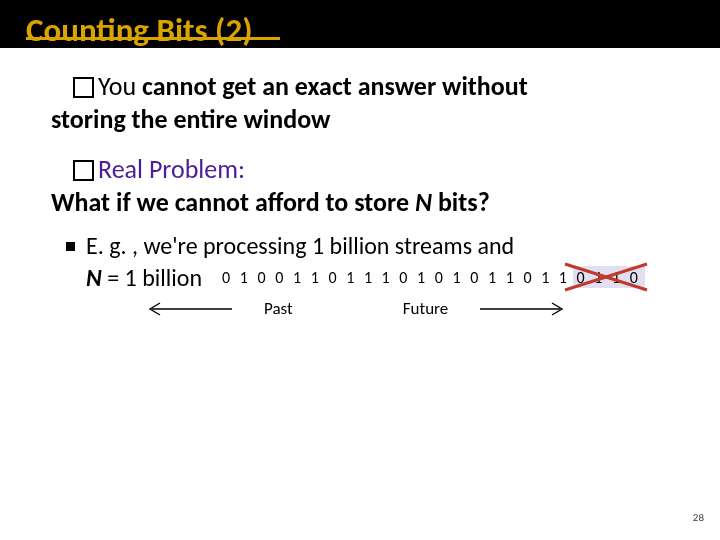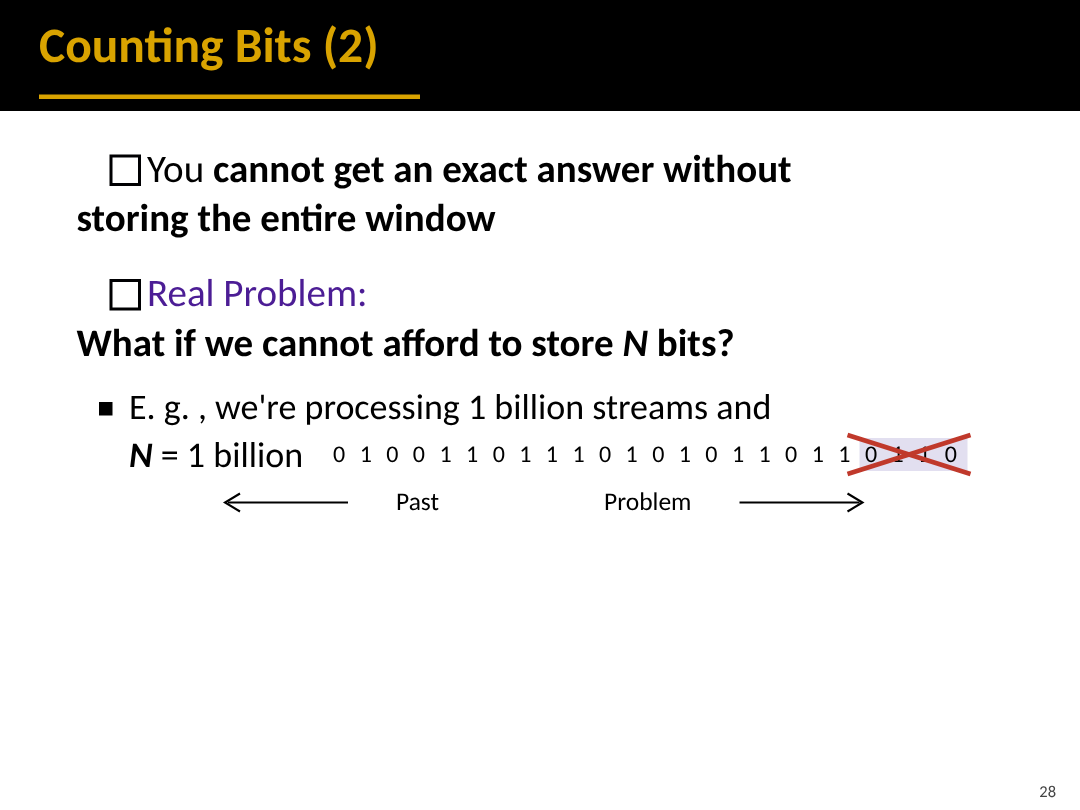--- a/index.html
+++ b/index.html
@@ -1,17 +1,17 @@
 <!DOCTYPE html>
 <html><head>
 <meta charset="utf-8">
 <style>
   html, body { margin:0; padding:0; }
   body { width:720px; height:540px; font-family: Calibri, "Segoe UI", Arial, sans-serif; background:#fff; color:#000; position:relative; overflow:hidden; }
-  .title-bar { background:#000; height:74px; position:relative; }
+  .title-bar { background:#000; height:48px; position:relative; }
   .title-text { font-weight:700; font-size:33px; color:#d9a300; padding:10px 0 0 26px; }
   .title-rule { position:absolute; left:26px; bottom:8px; width:254px; height:3px; background:#d9a300; }
   .content { padding:22px 28px 0 28px; }
   .bullet-block { margin-bottom:18px; }
   .row1 { display:flex; align-items:flex-start;padding-left:45px; }
   .box { display:inline-block; width:17px; height:17px; border:2px solid #000002; margin-top:7px; margin-right:4px; flex-shrink:0; }
   .line { font-size:26px; line-height:1.25; }
   .b { font-weight:700; }
   .real-head { color:#4c1d95; font-weight:400; }
   .ital { font-style:italic; }
@@ -20,21 +20,21 @@
   .sq { width:9px; height:9px; background:#000; margin-top:12px; margin-right:11px; flex-shrink:0; }
   .sub-text { font-size:24px; line-height:1.3; }
   .bits-line { display:flex; align-items:center; margin-top:2px; }
   .n-eq { font-size:24px; margin-right:16px; }
   .bits-wrap { position:relative; display:inline-block; margin-left:4px; }
   .bits { font-family: Calibri, Arial, sans-serif; font-size:16px; letter-spacing:3px; }
   .hl { position:absolute; top:-2px; right:-4px; height:22px; width:72px; background:#e2dff0; z-index:-1; }
   svg.cross { position:absolute; top:-8px; right:-10px; width:90px; height:34px; }
   .arrows { margin:6px 0 0 58px; display:flex; align-items:center; font-size:17px;gap:20px; }
   .arr-label { margin:0 10px; }
-  .pagenum { position:absolute; bottom:6px; right:16px; font-size:11px; color:#444; }
+  .pagenum { position:absolute; bottom:16px; right:16px; font-size:11px; color:#444; }
 </style>
 </head>
 <body>
 
 <div class="title-bar">
   <div class="title-text">Counting Bits (2)</div>
   <div class="title-rule"></div>
 </div>
 
 <div class="content">
@@ -70,21 +70,21 @@
               </svg>
             </span>
           </div>
           <div class="arrows">
             <svg width="90" height="16">
                 <line x1="88" y1="8" x2="8" y2="8" stroke="#000" stroke-width="1.4"></line>
                 <polyline points="16,2 6,8 16,14" fill="none" stroke="#000" stroke-width="1.4"></polyline>
               </svg>
             <span class="arr-label">Past</span>
             <span style="width:50px;"></span>
-            <span class="arr-label">Problem</span>
+            <span class="arr-label">Future</span>
             <svg width="90" height="16">
                 <line x1="2" y1="8" x2="82" y2="8" stroke="#000" stroke-width="1.4"></line>
                 <polyline points="74,2 84,8 74,14" fill="none" stroke="#000" stroke-width="1.4"></polyline>
               </svg>
           </div>
         </div>
       </div>
     </div>
   </div>
 

